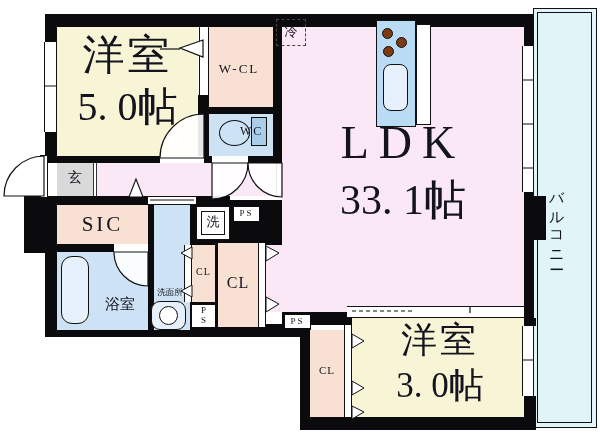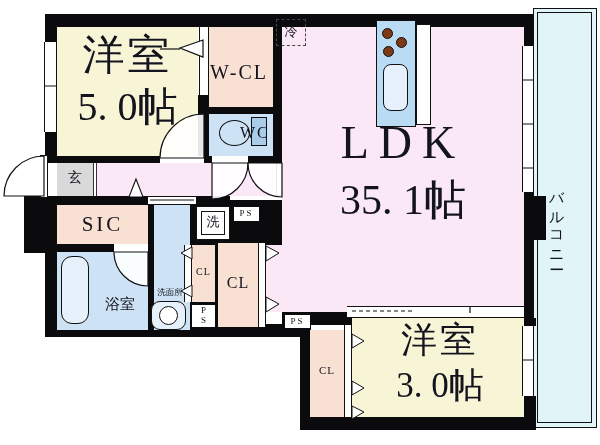--- a/index.html
+++ b/index.html
@@ -124,29 +124,29 @@
     <line x1="522" y1="360" x2="534" y2="360" stroke="#111" stroke-width="1"></line>
     <line x1="352" y1="311" x2="412" y2="311" stroke="#111" stroke-width="1.2" stroke-dasharray="4,3"></line>
     <line x1="470" y1="306" x2="470" y2="313" stroke="#111" stroke-width="1.2"></line>
     <line x1="150" y1="200" x2="194" y2="200" stroke="#111" stroke-width="1"></line>
   </svg>
 
   <div class="lbl" style="left:57px;top:33px;width:141px;font-size:42px;letter-spacing:3px;">洋室</div>
   <div class="lbl" style="left:50px;top:86px;width:155px;font-size:40px;">5. 0帖</div>
 
   <div class="lbl" style="left:292px;top:119px;width:222px;font-size:46px;letter-spacing:10px;">LDK</div>
-  <div class="lbl" style="left:292px;top:178px;width:222px;font-size:42px;">35. 1帖</div>
+  <div class="lbl" style="left:292px;top:178px;width:222px;font-size:42px;">33. 1帖</div>
 
   <div class="lbl" style="left:360px;top:322px;width:160px;font-size:36px;letter-spacing:3px;">洋室</div>
   <div class="lbl" style="left:356px;top:368px;width:168px;font-size:35px;">3. 0帖</div>
 
   <div class="lbl vtext" style="left:548px;top:165px;height:115px;font-size:15px;">バルコニー</div>
 
-  <div class="lbl" style="left:209px;top:62px;width:60px;font-size:20px;letter-spacing:2px;">W-CL</div>
-  <div class="lbl" style="left:209px;top:125px;width:48px;font-size:16px;letter-spacing:2px;padding-left:31px;">WC</div>
+  <div class="lbl" style="left:209px;top:62px;width:60px;font-size:13px;letter-spacing:2px;">W-CL</div>
+  <div class="lbl" style="left:209px;top:125px;width:48px;font-size:12px;letter-spacing:2px;padding-left:31px;">WC</div>
   <div class="lbl" style="left:276px;top:25px;width:30px;font-size:13px;">冷</div>
   <div class="lbl" style="left:57px;top:171px;width:36px;font-size:14px;">玄</div>
   <div class="lbl" style="left:57px;top:213px;width:91px;font-size:21px;letter-spacing:3px;">SIC</div>
   <div class="lbl" style="left:92px;top:297px;width:56px;font-size:15px;">浴室</div>
   <div class="lbl" style="left:150px;top:288px;width:40px;font-size:8.5px;">洗面所</div>
   <div class="lbl" style="left:201px;top:215px;width:24px;font-size:13px;">洗</div>
   <div class="lbl" style="left:234px;top:209px;width:25px;font-size:9px;letter-spacing:2px;">PS</div>
   <div class="lbl" style="left:192px;top:306px;width:23px;font-size:9px;">P</div>
   <div class="lbl" style="left:192px;top:316px;width:23px;font-size:9px;">S</div>
   <div class="lbl" style="left:285px;top:317px;width:25px;font-size:9px;letter-spacing:2px;">PS</div>

